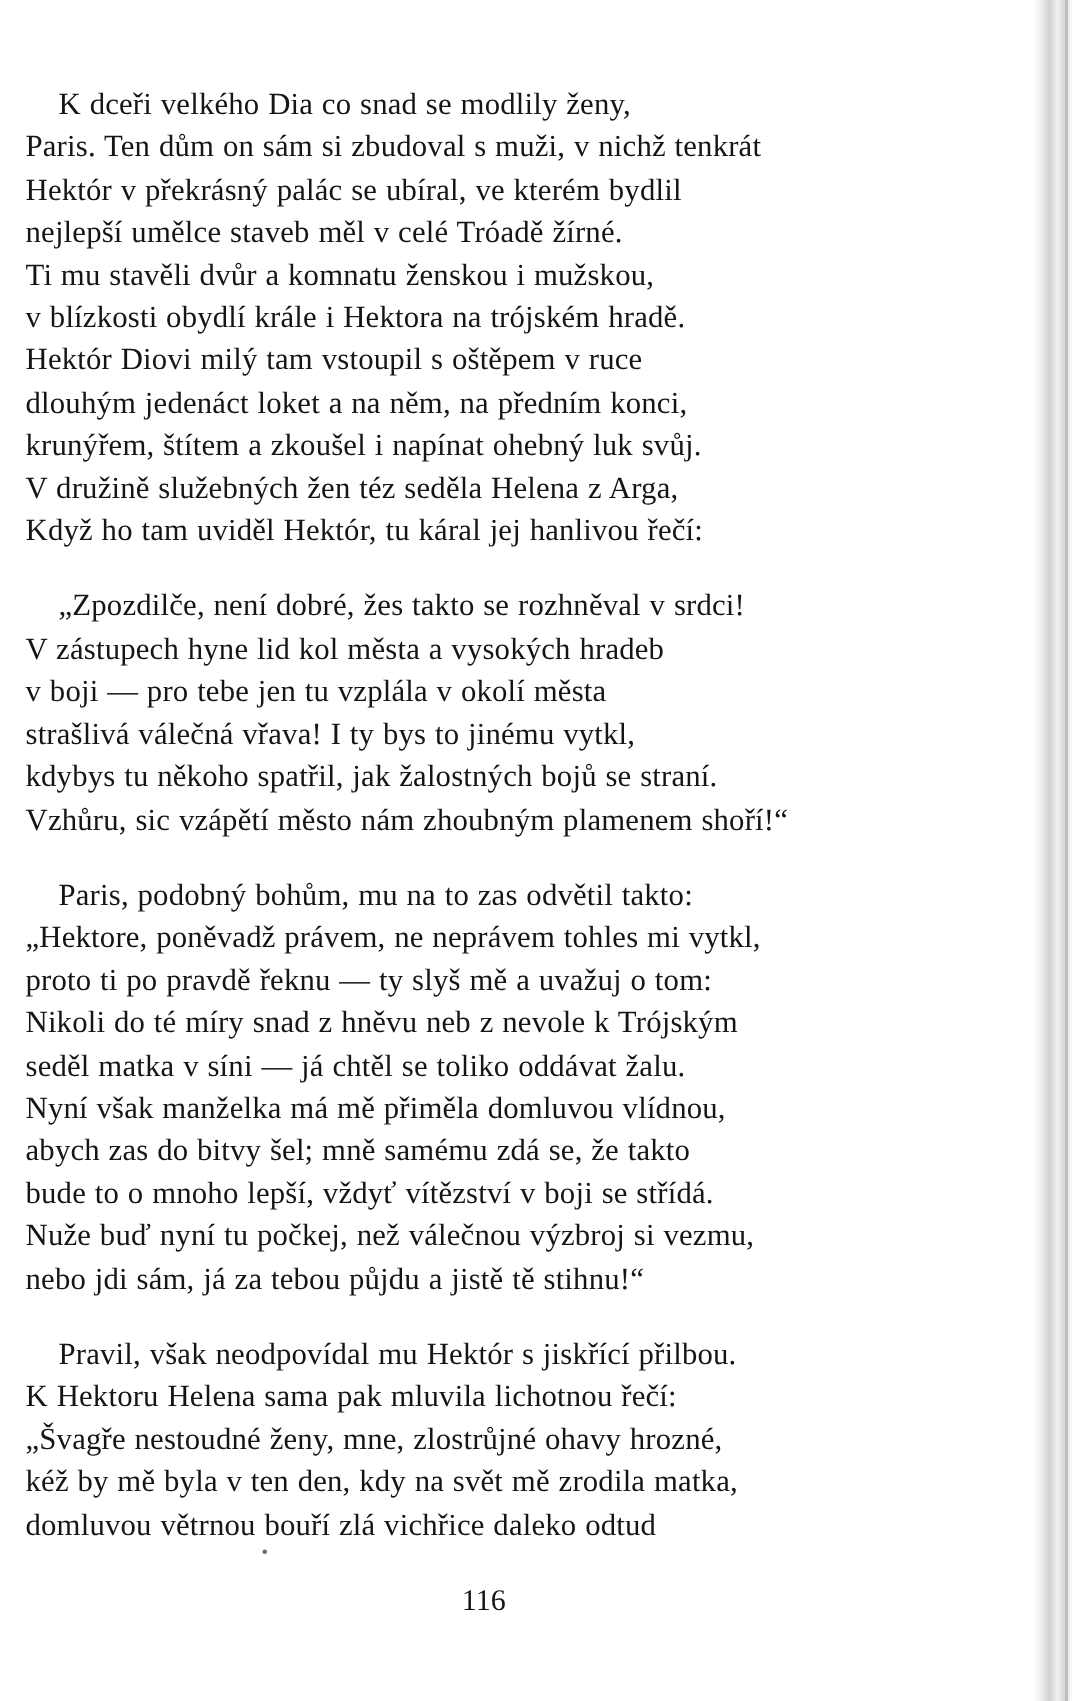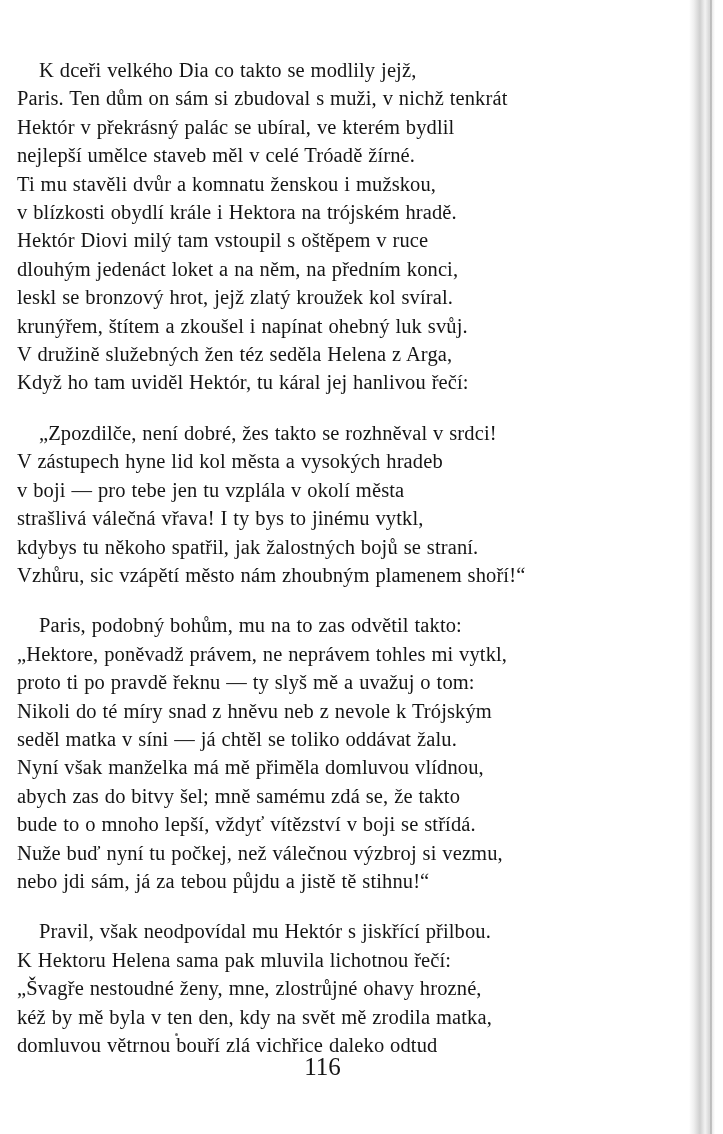--- a/index.html
+++ b/index.html
@@ -71,21 +71,21 @@
   .line.indent {
     text-indent: 22px;
   }
 
   #page-number {
     position: absolute;
     left: 0;
     right: 0;
     top: 1055px;
     text-align: center;
-    font-size: 25px;
+    font-size: 20px;
     line-height: 24px;
     font-family: "Liberation Serif", "DejaVu Serif", serif;
   }
   #page-number span { padding-right: 78px; }
 
   
   #speck {
     position: absolute;
     left: 175px;
     top: 1033px;
@@ -96,29 +96,28 @@
     opacity: 0.75;
   }
 </style>
 </head>
 <body>
 
 <div id="page">
 
   <div id="text-block">
       <div class="stanza">
-        <div class="line indent">K dceři velkého Dia co takto se modlily jejž,</div>
+        <div class="line indent">K dceři velkého Dia co snad se modlily ženy,</div>
         <div class="line">Paris. Ten dům on sám si zbudoval s muži, v nichž tenkrát</div>
         <div class="line">Hektór v překrásný palác se ubíral, ve kterém bydlil</div>
         <div class="line">nejlepší umělce staveb měl v celé Tróadě žírné.</div>
         <div class="line">Ti mu stavěli dvůr a komnatu ženskou i mužskou,</div>
         <div class="line">v blízkosti obydlí krále i Hektora na trójském hradě.</div>
         <div class="line">Hektór Diovi milý tam vstoupil s oštěpem v ruce</div>
         <div class="line">dlouhým jedenáct loket a na něm, na předním konci,</div>
-        <div class="line">leskl se bronzový hrot, jejž zlatý kroužek kol svíral.</div>
         <div class="line">krunýřem, štítem a zkoušel i napínat ohebný luk svůj.</div>
         <div class="line">V družině služebných žen téz seděla Helena z Arga,</div>
         <div class="line">Když ho tam uviděl Hektór, tu káral jej hanlivou řečí:</div>
       </div>
       <div class="stanza">
         <div class="line indent">„Zpozdilče, není dobré, žes takto se rozhněval v srdci!</div>
         <div class="line">V zástupech hyne lid kol města a vysokých hradeb</div>
         <div class="line">v boji — pro tebe jen tu vzplála v okolí města</div>
         <div class="line">strašlivá válečná vřava! I ty bys to jinému vytkl,</div>
         <div class="line">kdybys tu někoho spatřil, jak žalostných bojů se straní.</div>

